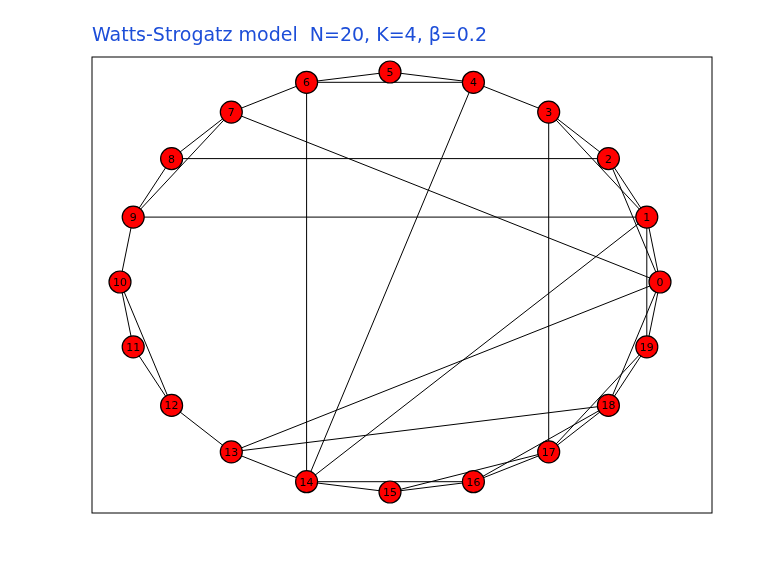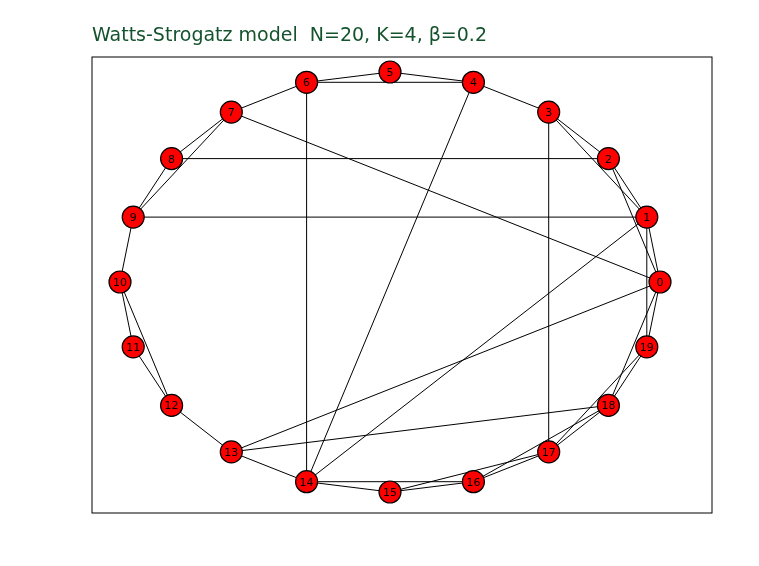--- a/index.html
+++ b/index.html
@@ -13,21 +13,21 @@
     height: 566px;
     background: #ffffff;
     font-family: "DejaVu Sans", "Liberation Sans", sans-serif;
     overflow: hidden;
   }
   .figure-title {
     position: absolute;
     left: 92px;
     top: 23px;
     font-size: 19px;
-    color: #14532d;
+    color: #1d4ed8;
     white-space: pre;
   }
   svg.plot {
     position: absolute;
     left: 0;
     top: 0;
   }
 </style>
 </head>
 <body>

